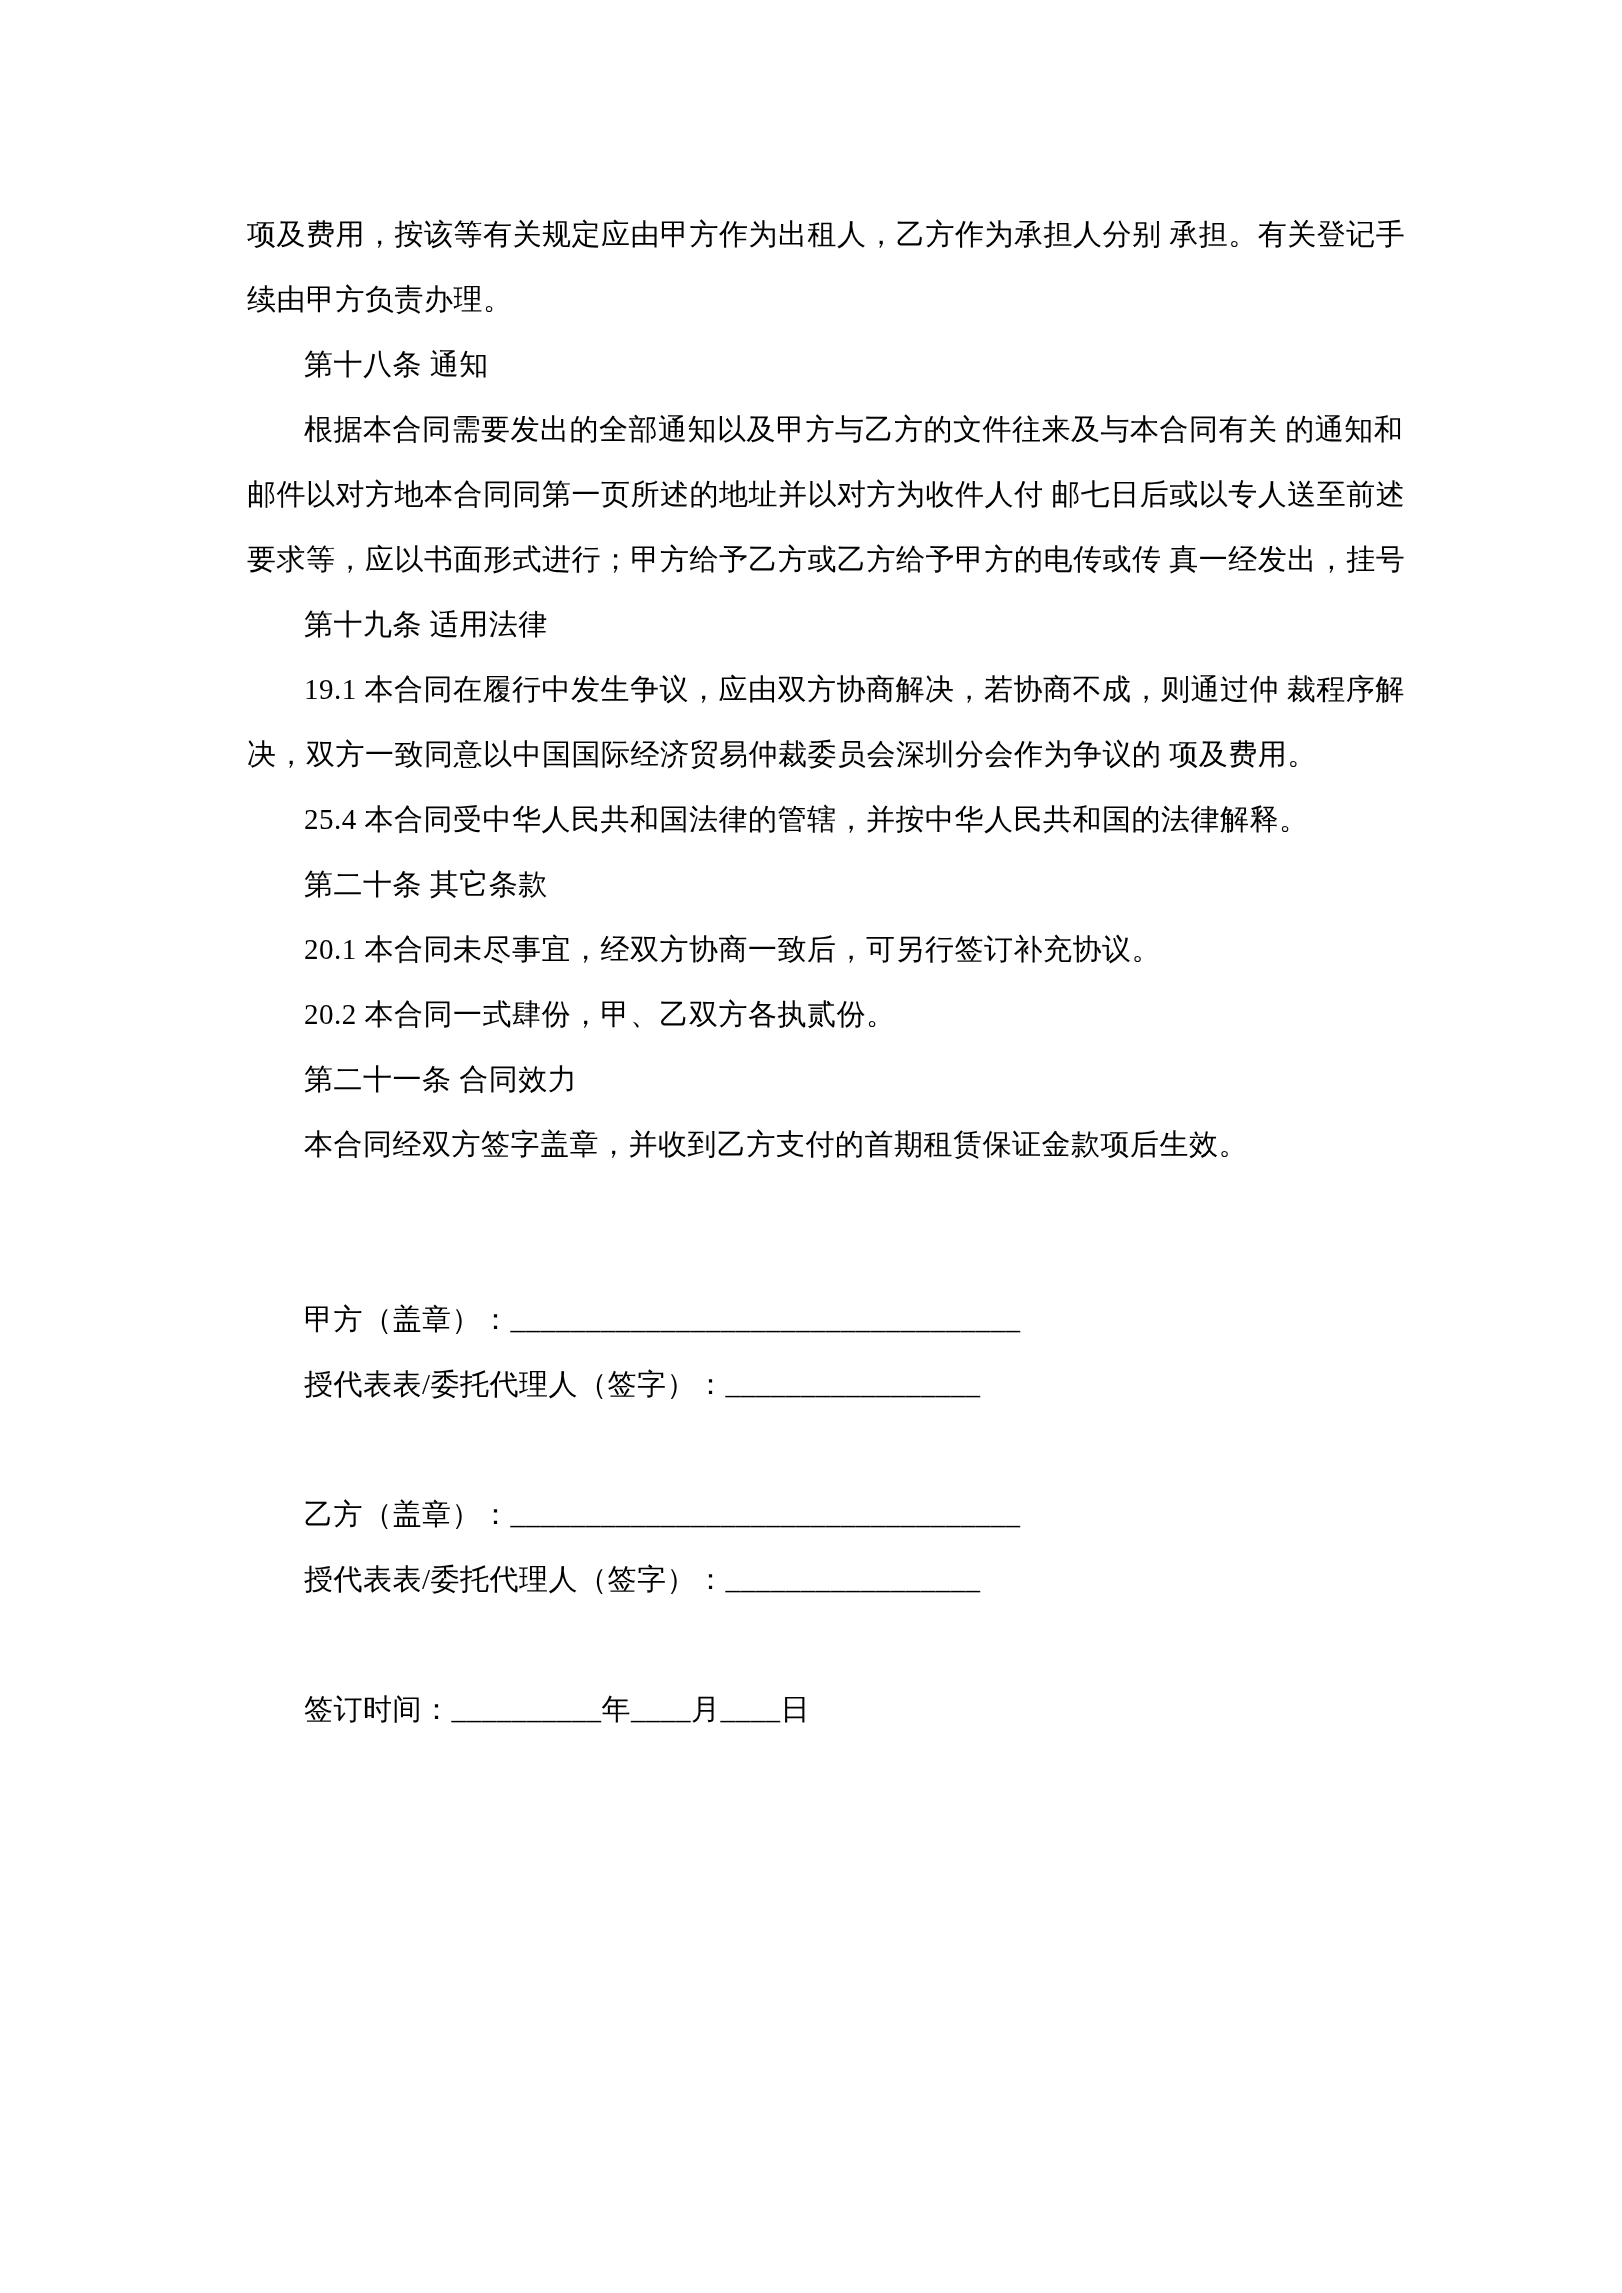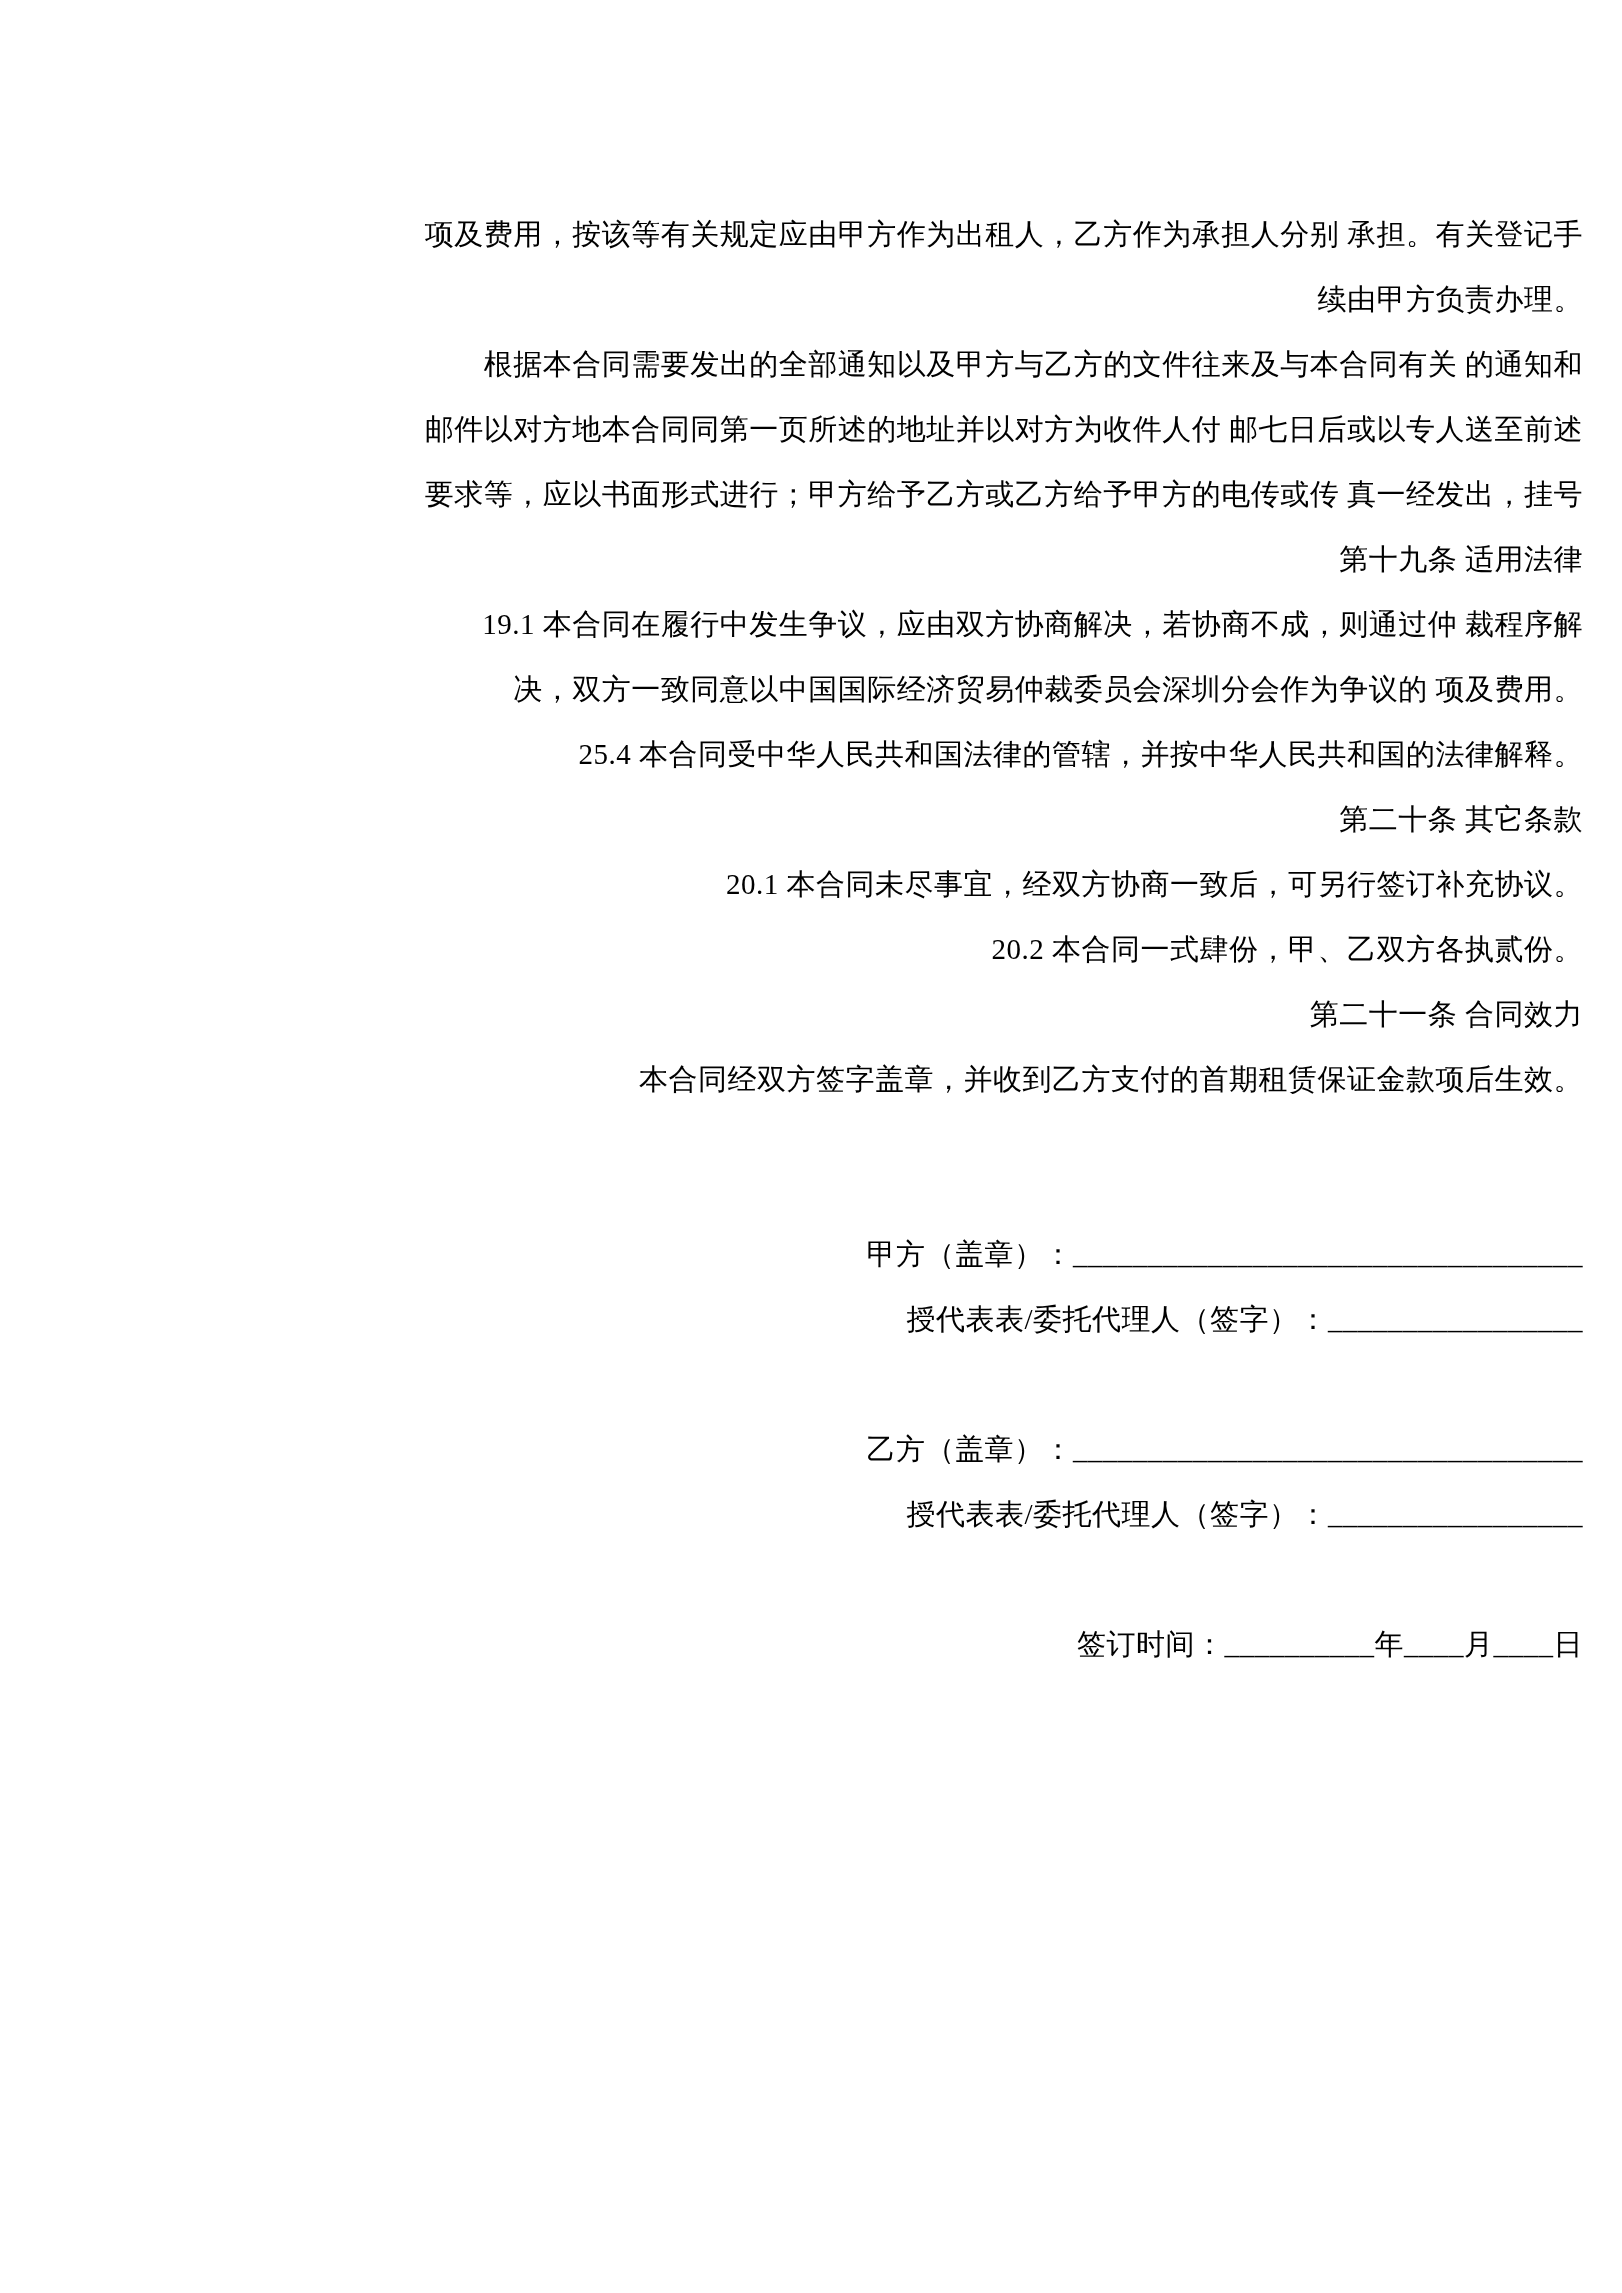--- a/index.html
+++ b/index.html
@@ -20,38 +20,38 @@
     left: 247px;
     top: 202px;
     width: 1336px;
   }
   .line {
     font-size: 29px;
     line-height: 65px;
     height: 65px;
     white-space: pre;
     letter-spacing: 0.5px;
-    text-align: right;
   }
   .indent {
     padding-left: 57px;
   }
   .spacer-a { height: 110px; }
   .spacer-b { height: 65px; }
   .blank {
     white-space: pre;
   }
 </style>
 </head>
 <body>
 
 <div class="page-content">
 
   <div class="line">项及费用，按该等有关规定应由甲方作为出租人，乙方作为承担人分别 承担。有关登记手</div>
   <div class="line">续由甲方负责办理。</div>
+  <div class="line indent">第十八条 通知</div>
   <div class="line indent">根据本合同需要发出的全部通知以及甲方与乙方的文件往来及与本合同有关 的通知和</div>
   <div class="line">邮件以对方地本合同同第一页所述的地址并以对方为收件人付 邮七日后或以专人送至前述</div>
   <div class="line">要求等，应以书面形式进行；甲方给予乙方或乙方给予甲方的电传或传 真一经发出，挂号</div>
   <div class="line indent">第十九条 适用法律</div>
   <div class="line indent">19.1 本合同在履行中发生争议，应由双方协商解决，若协商不成，则通过仲 裁程序解</div>
   <div class="line">决，双方一致同意以中国国际经济贸易仲裁委员会深圳分会作为争议的 项及费用。</div>
   <div class="line indent">25.4 本合同受中华人民共和国法律的管辖，并按中华人民共和国的法律解释。</div>
   <div class="line indent">第二十条 其它条款</div>
   <div class="line indent">20.1 本合同未尽事宜，经双方协商一致后，可另行签订补充协议。</div>
   <div class="line indent">20.2 本合同一式肆份，甲、乙双方各执贰份。</div>

